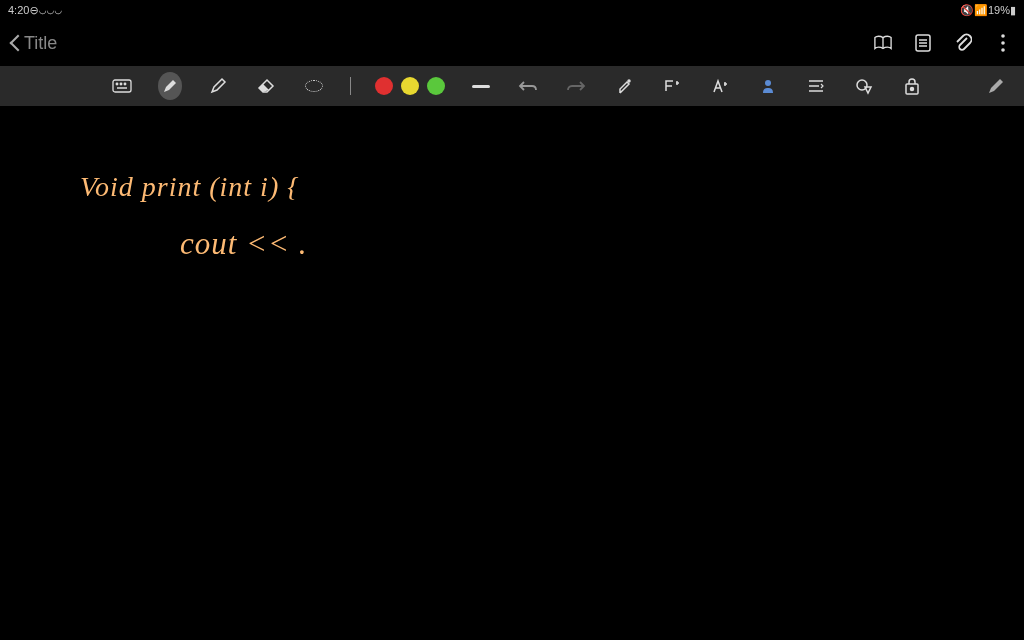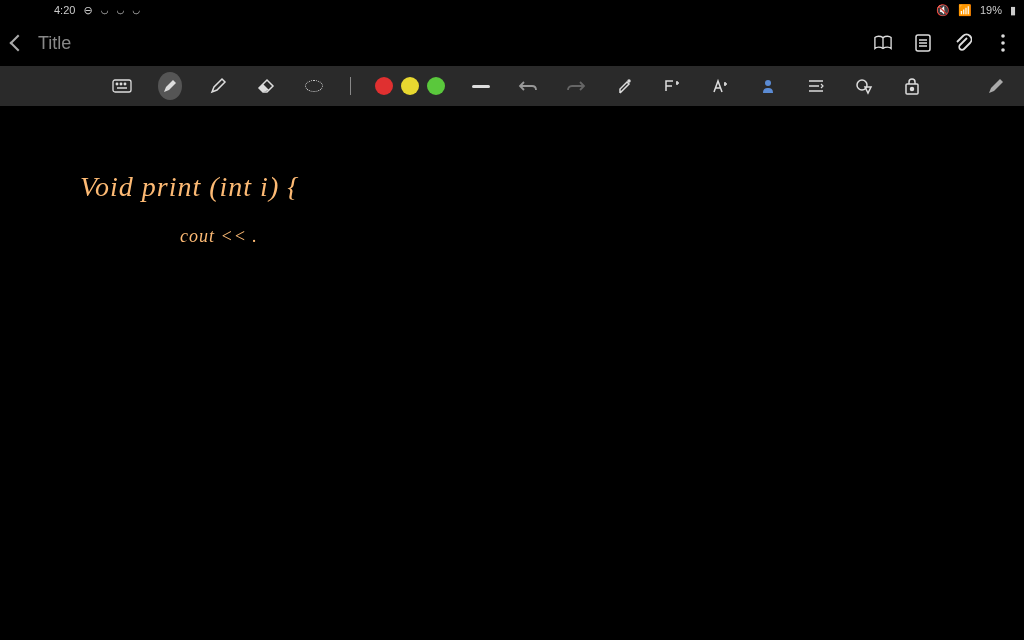--- a/index.html
+++ b/index.html
@@ -13,29 +13,29 @@
     }
     .status-bar {
       height: 20px;
       display: flex;
       justify-content: space-between;
       align-items: center;
       padding: 0 8px;
       font-size: 11px;
       color: #ccc;
     }
-    .status-left, .status-right { display: flex; align-items: center; gap: 8px; margin-left: 46px; }
+    .status-left, .status-right { display: flex; align-items: center; gap: 0; }
     .header {
       height: 46px;
       display: flex;
       align-items: center;
       justify-content: space-between;
       padding: 0 12px;
     }
-    .header-left { display: flex; align-items: center; gap: 14px; }
+    .header-left { display: flex; align-items: center; }
     .header-right { display: flex; align-items: center; gap: 22px; }
     .back-chevron { width: 12px; height: 12px; border-left: 2px solid #aaa; border-bottom: 2px solid #aaa; transform: rotate(45deg); }
     .title { color: #888; font-size: 18px; font-weight: 500; }
     .icon { width: 18px; height: 18px; display: flex; align-items: center; justify-content: center; color: #ddd; }
     .toolbar {
       height: 40px;
       background: #2a2a2a;
       display: flex;
       align-items: center;
       padding: 0 100px 0 110px;
@@ -72,21 +72,21 @@
     .handwriting {
       position: absolute;
       font-family: 'Comic Sans MS', cursive;
       color: #fdba74;
       font-size: 28px;
       font-style: italic;
       font-weight: 500;
       letter-spacing: 1px;
     }
     .line1 { top: 65px; left: 80px; }
-    .line2 { top: 120px; left: 180px; font-size: 18px; }
+    .line2 { top: 120px; left: 180px; font-size: 31px; }
     .dotted-circle {
       width: 18px; height: 12px;
       border: 1.5px dotted #ddd;
       border-radius: 50%;
     }
     svg { display: block; }
   </style>
 </head>
 <body>
 

